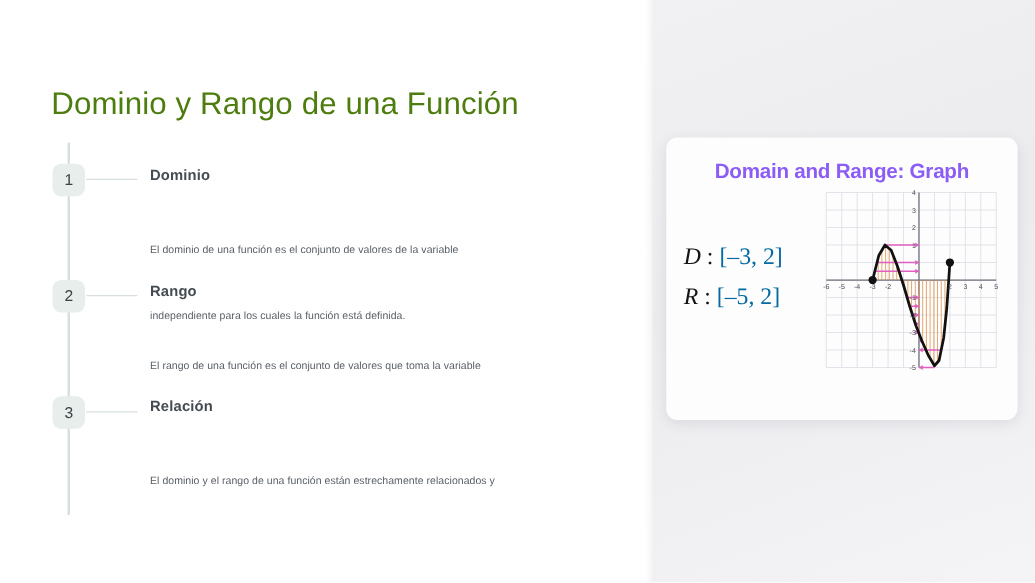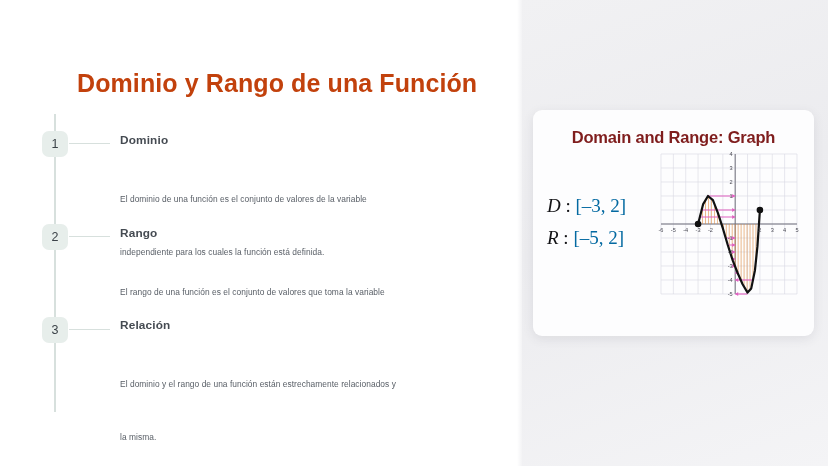--- a/index.html
+++ b/index.html
@@ -17,22 +17,22 @@
     background:linear-gradient(160deg,#f1f1f3 0%,#ececef 45%,#f4f4f6 100%);
   }
   #right-panel-edge {
     position:absolute; left:517px; top:0; width:5px; height:466px;
     background:linear-gradient(90deg,#ffffff 0%,#f3f3f5 100%);
   }
 
   
   #page-title {
     position:absolute; left:41px; top:69px;
-    font-size:25px; font-weight:700; color:#c2410c;
-    letter-spacing:.1px; white-space:nowrap;margin-left:36px;
+    font-size:25px; font-weight:400; color:#4d7c0f;
+    letter-spacing:.1px; white-space:nowrap;
   }
 
   
   #timeline-axis {
     position:absolute; left:54px; top:114px; width:1.6px; height:298px;
     background:#d7e0dd;
   }
   .step { position:absolute; left:0; width:500px; }
   .step-badge {
     position:absolute; left:42px; width:26px; height:26px;
@@ -58,21 +58,21 @@
 
   
   #graph-card {
     position:absolute; left:533px; top:110px; width:281px; height:226px;
     background:#fdfdfe; border-radius:9px;
     box-shadow:0 3px 11px rgba(60,60,80,.10);
     overflow:hidden;
   }
   #graph-card-title {
     position:absolute; left:0; top:18px; width:281px; text-align:center;
-    font-size:16.5px; font-weight:700; color:#7f1d1d;
+    font-size:16.5px; font-weight:700; color:#8b5cf6;
     letter-spacing:-.2px;
   }
   .mathline {
     position:absolute; left:14px;
     font-family:"Liberation Serif", serif; font-size:19px;
   }
   .math-sym { font-style:italic; color:#131316; }
   .math-colon { color:#131316; }
   .math-val { color:#0369a1; }
   #math-domain { top:85px; }
@@ -112,21 +112,20 @@
     <span>El rango de una función es el conjunto de valores que toma la variable</span>
   </div>
 </div>
 
 <div class="step" style="top:0">
   <div class="step-badge" style="top:317px">3</div>
   <div class="step-connector" style="top:329px"></div>
   <div class="step-title" style="top:318px">Relación</div>
   <div class="step-body" style="top:340px">
     <span>El dominio y el rango de una función están estrechamente relacionados y</span>
-    <span>la misma.</span>
   </div>
 </div>
 
 <div id="graph-card">
 
   <div id="graph-card-title">Domain and Range: Graph</div>
 
   <div class="mathline" id="math-domain">
     <span class="math-sym">D</span><span class="math-colon"> : </span><span class="math-val">[–3, 2]</span>
   </div>

